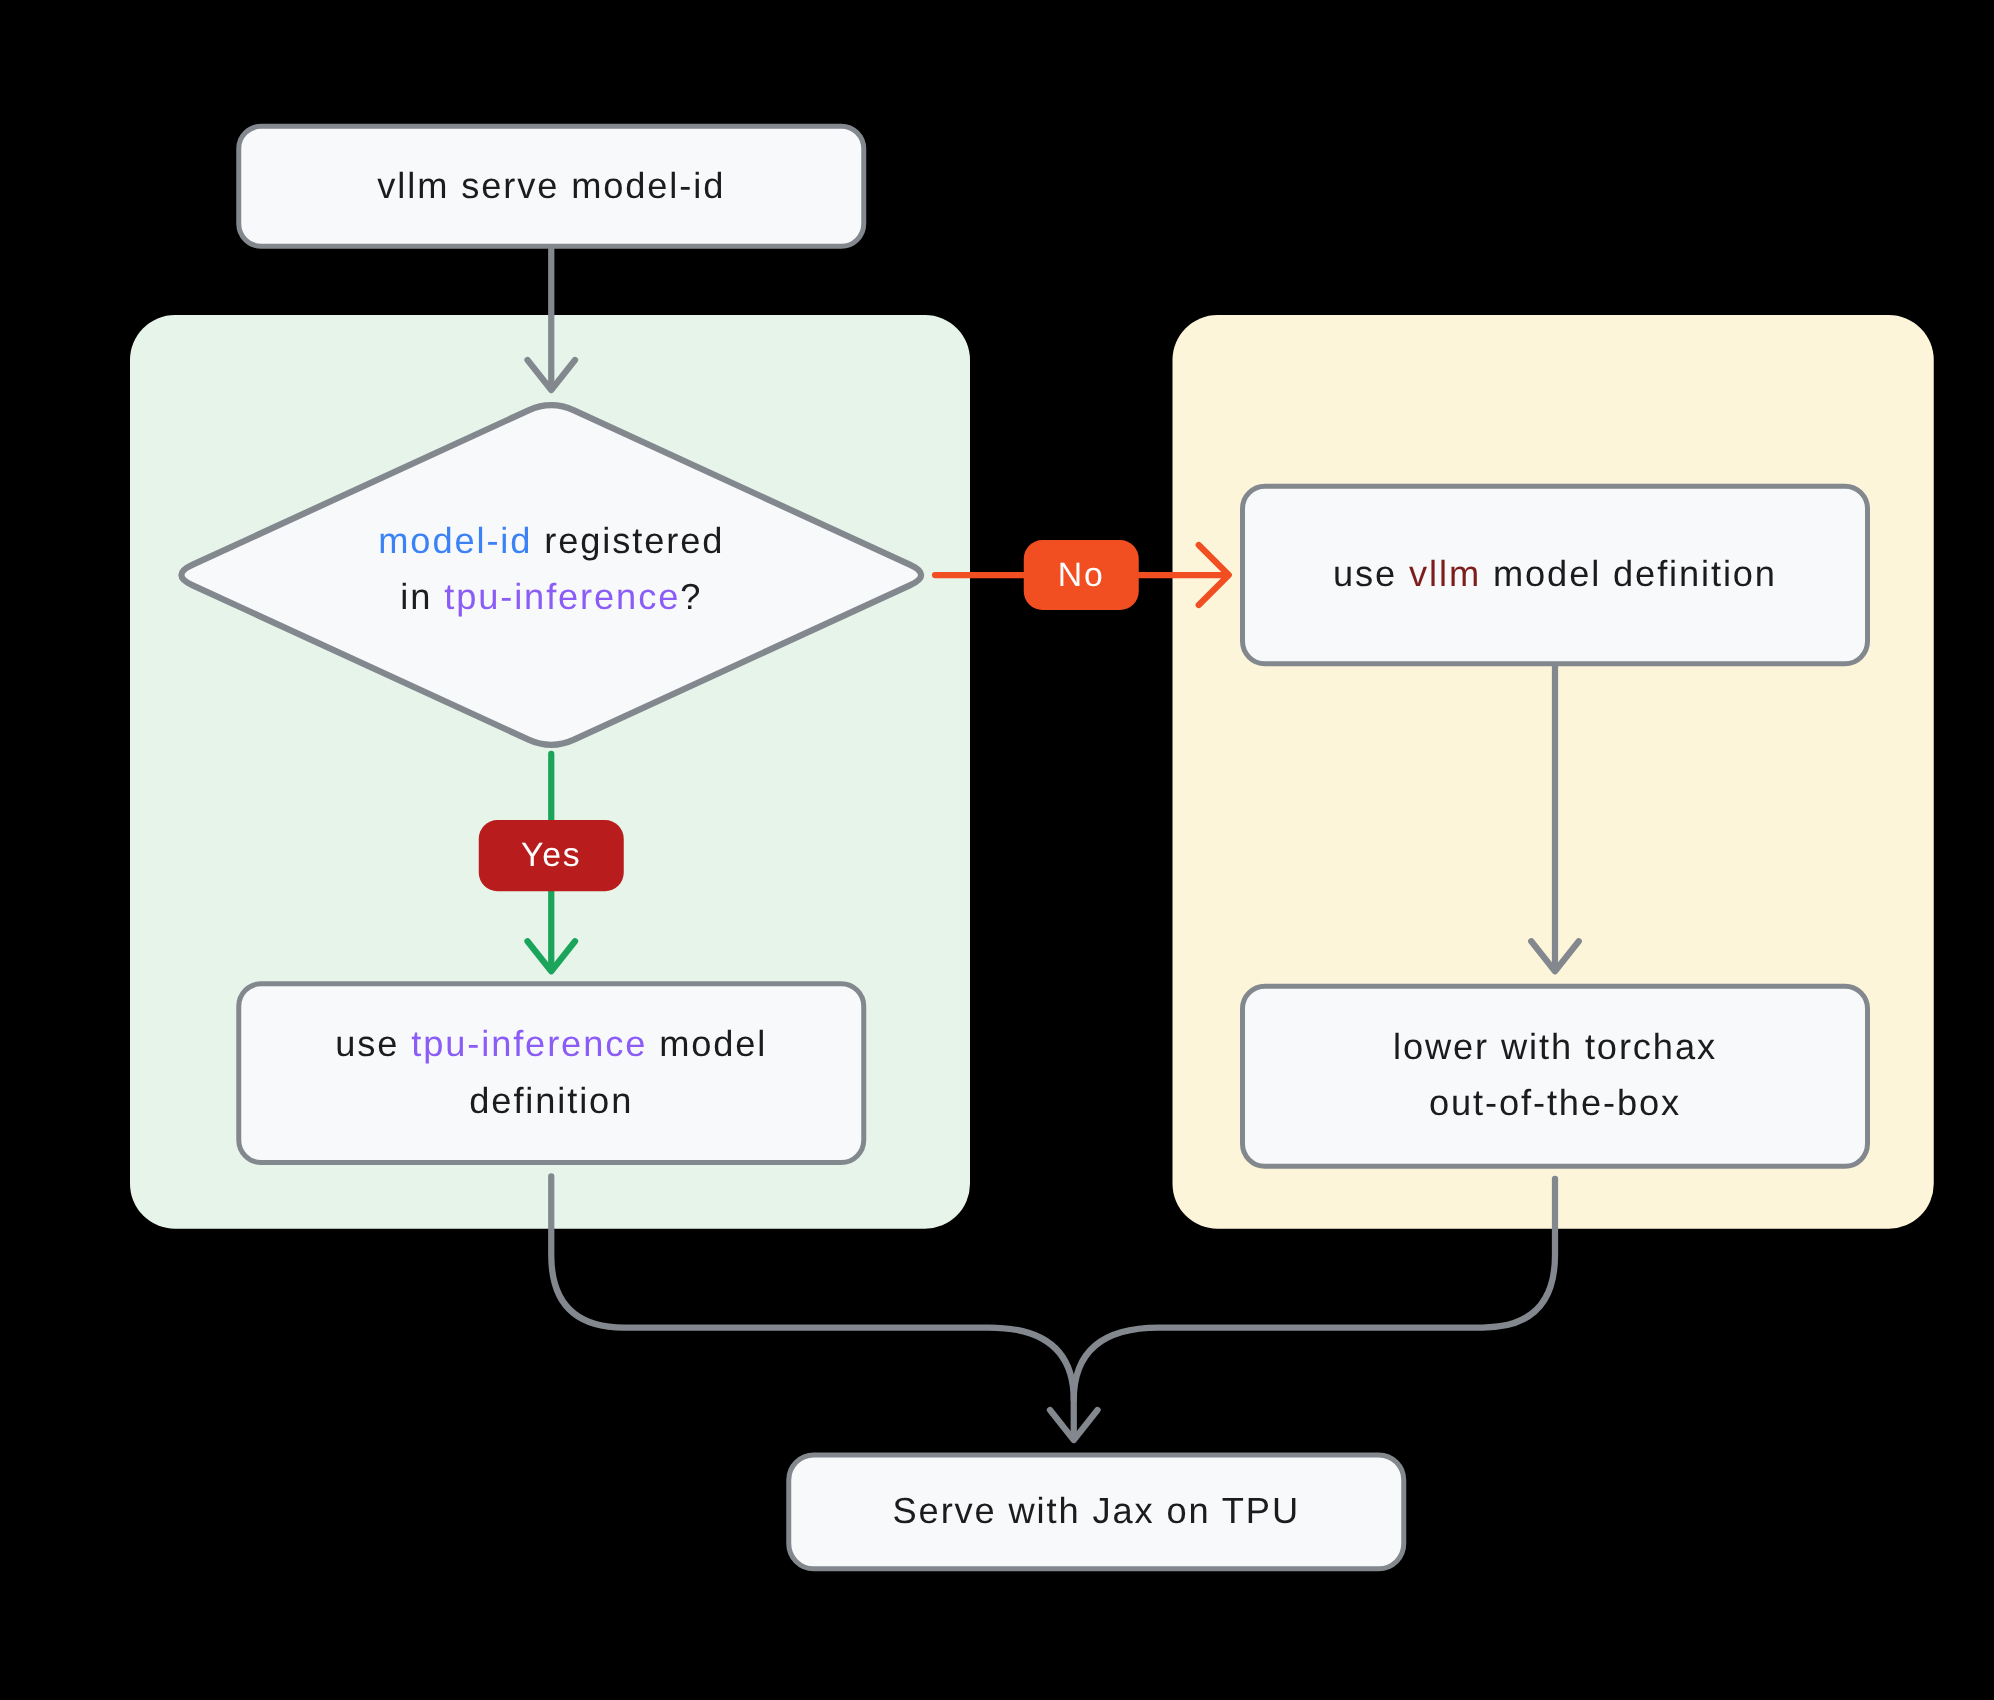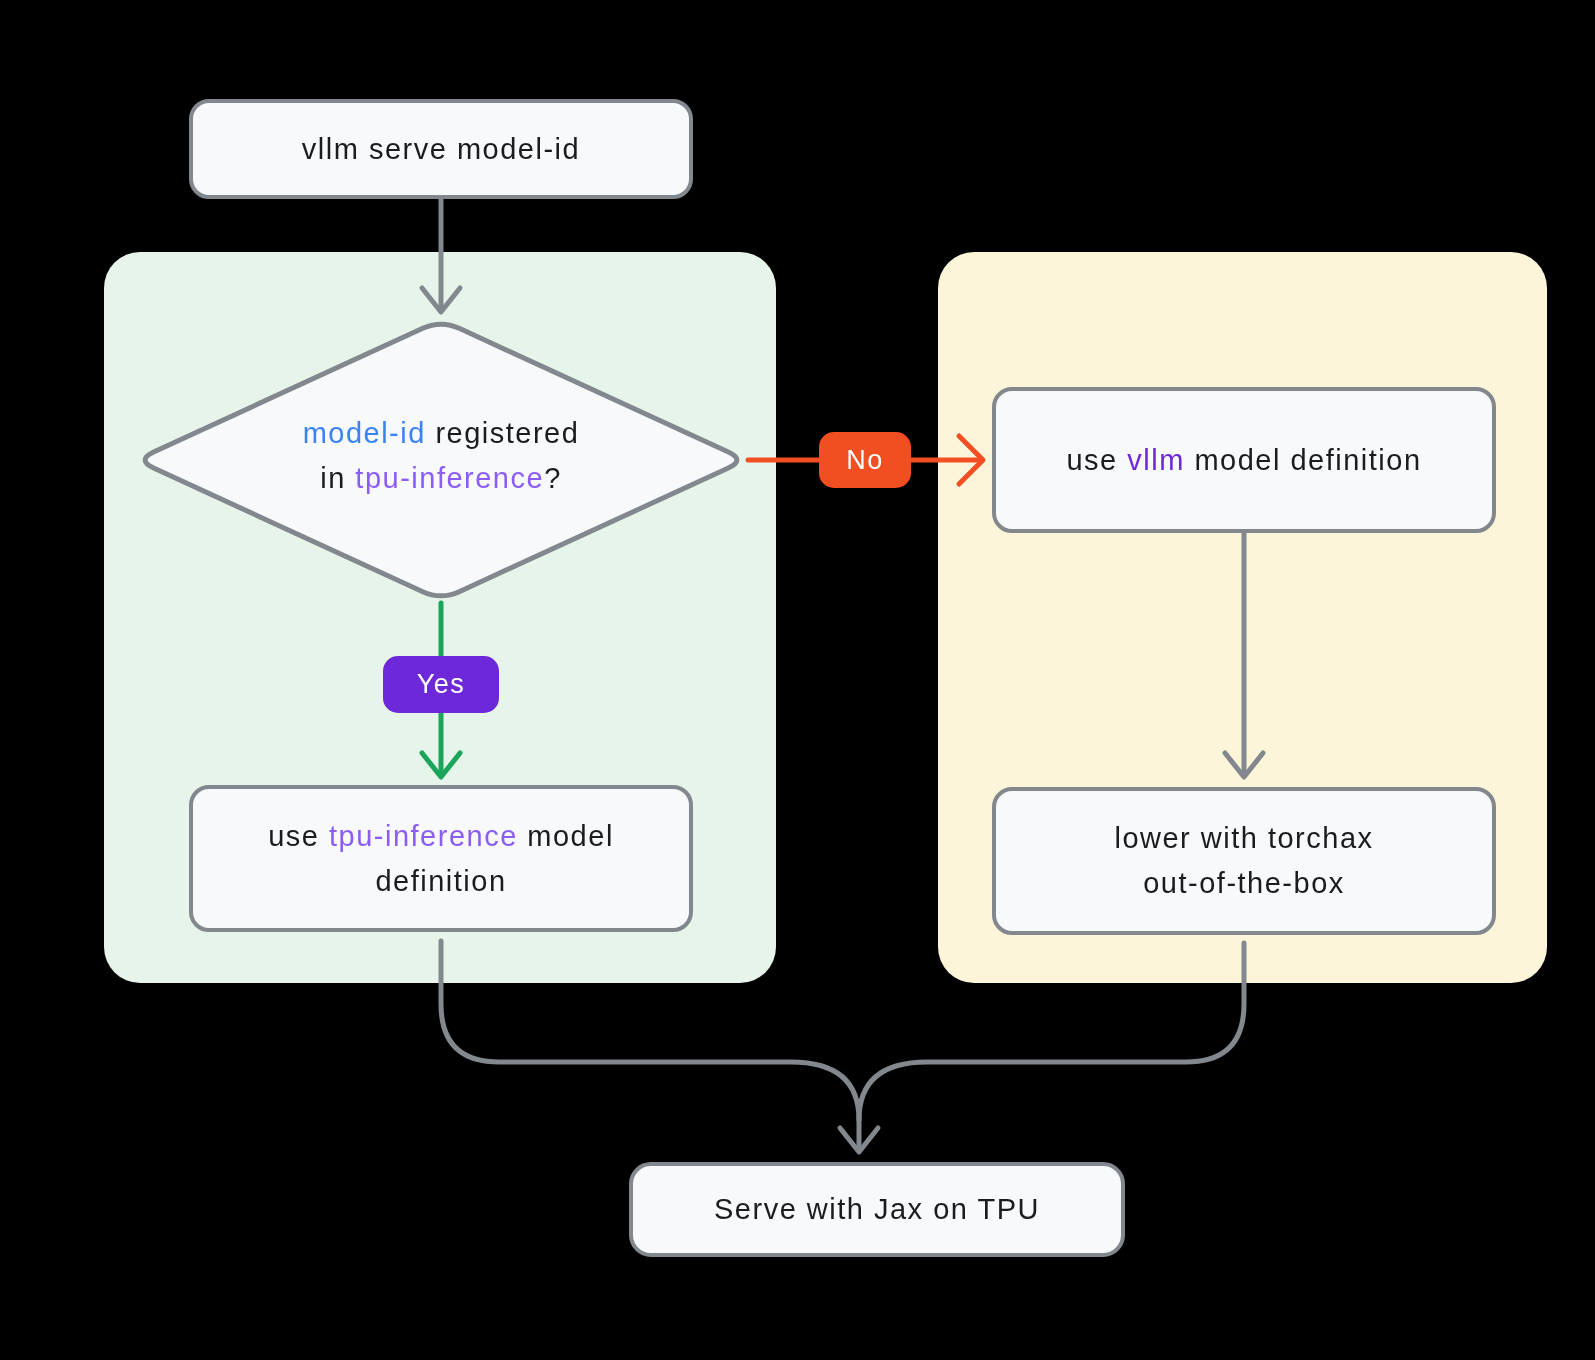--- a/index.html
+++ b/index.html
@@ -27,25 +27,25 @@
   .diamond-label{
     position:absolute;z-index:3;left:165px;top:411px;width:500px;
     font-size:29px;font-weight:500;letter-spacing:1.5px;text-align:center;
     line-height:45px;color:#1b1c1e;
   }
   .badge{
     position:absolute;z-index:4;box-sizing:border-box;border-radius:15px;
     display:flex;align-items:center;justify-content:center;
     color:#ffffff;font-size:27px;font-weight:500;letter-spacing:1.5px;
   }
-  .badge.yes{left:357px;top:656px;width:116px;height:57px;background:#6d28d9;}
+  .badge.yes{left:357px;top:656px;width:116px;height:57px;background:#b91c1c;}
   .badge.no{left:793px;top:432px;width:92px;height:56px;background:#f14e22;}
   .t-blue{color:#3b82f6;}
   .t-green{color:#8b5cf6;}
-  .t-orange{color:#6d28d9;}
+  .t-orange{color:#7f1d1d;}
 </style>
 </head>
 <body>
 
 <div id="canvas">
 
   <div class="panel green"></div>
   <div class="panel yellow"></div>
 
   <svg class="wires" width="1595" height="1360" viewBox="0 0 1595 1360">

